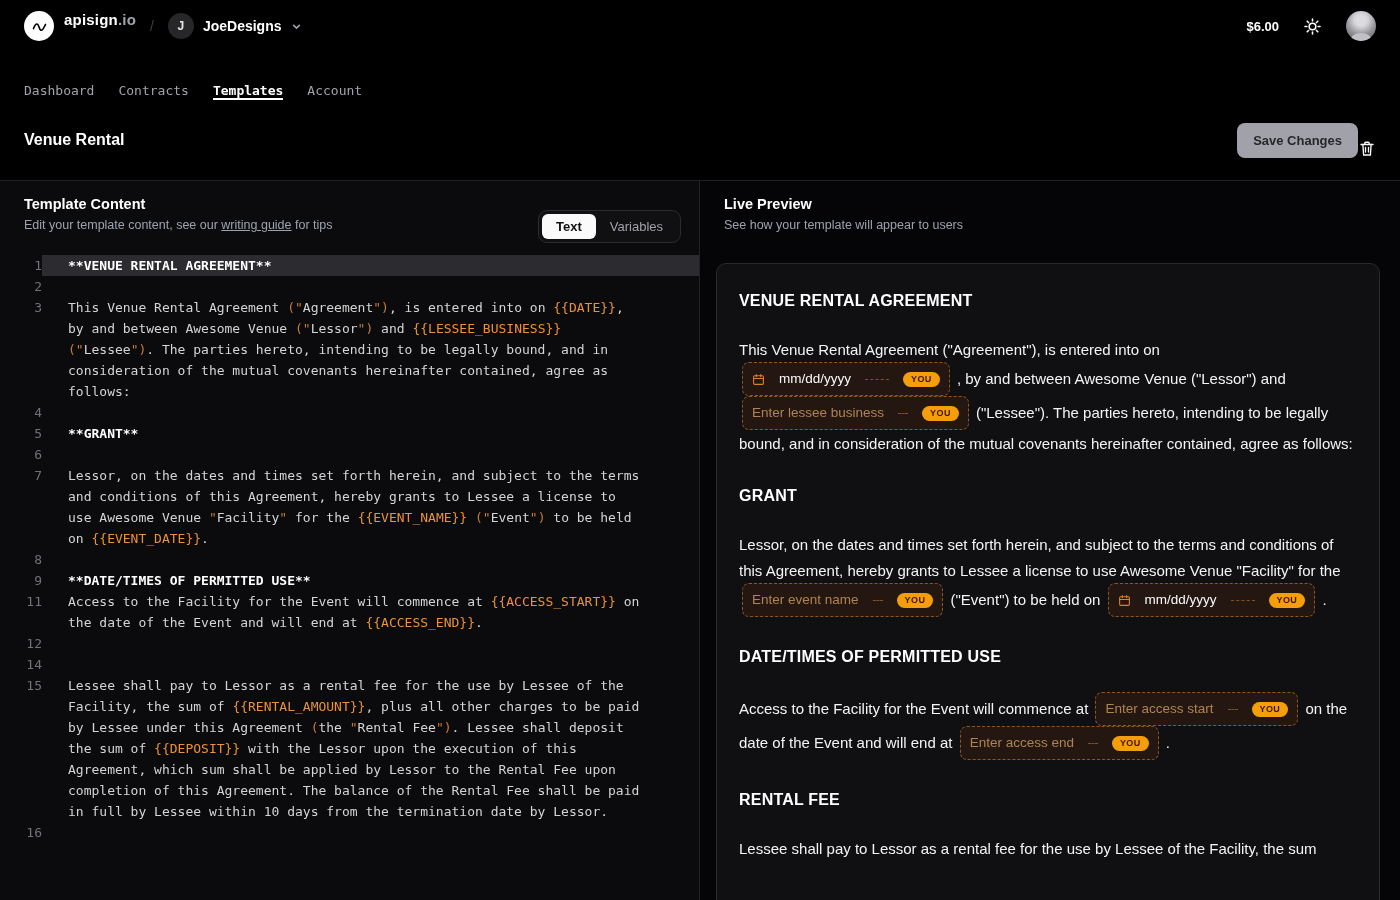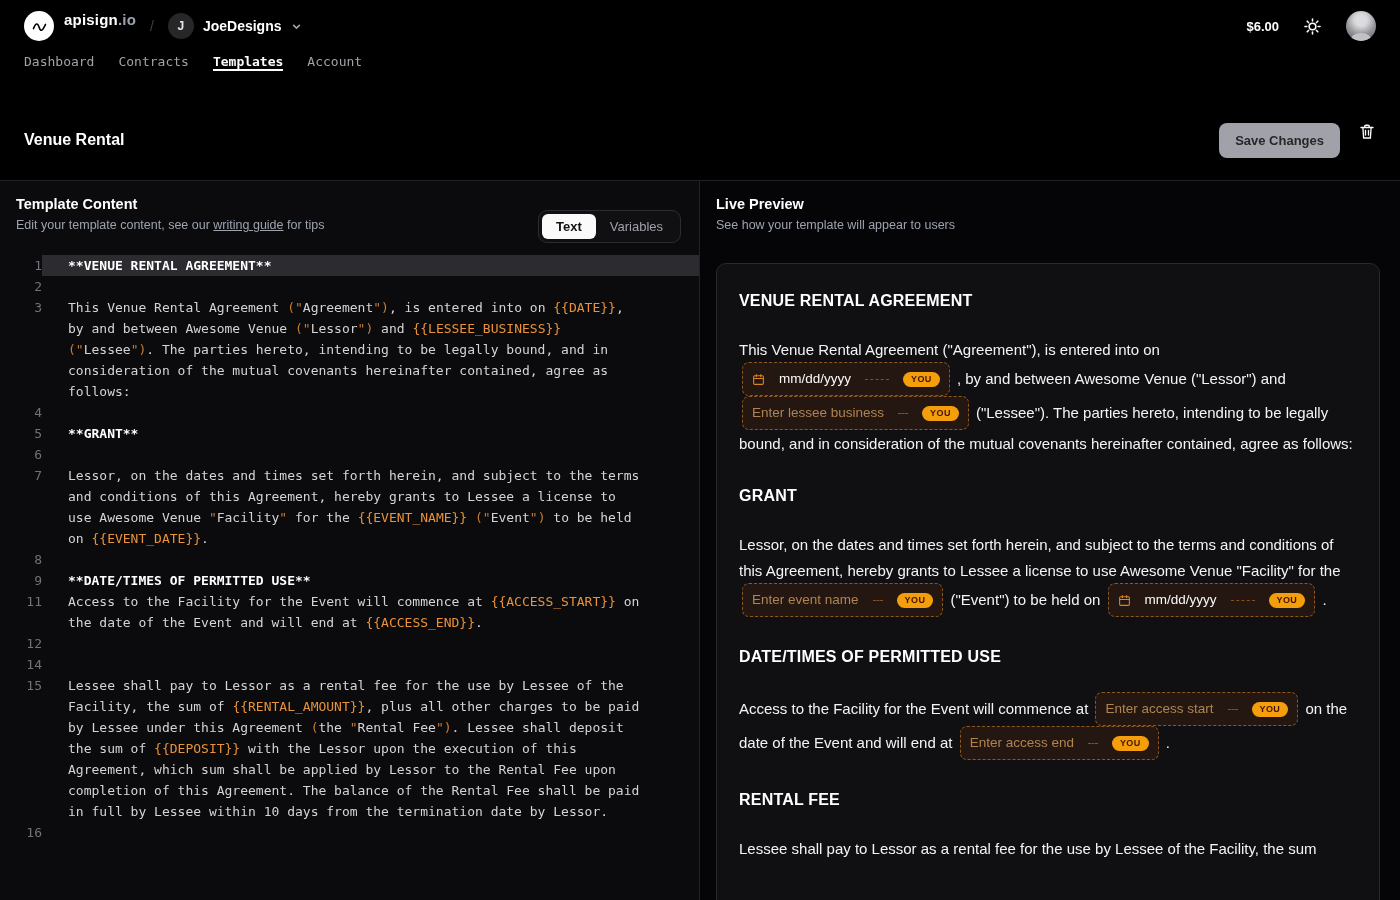--- a/index.html
+++ b/index.html
@@ -22,38 +22,38 @@
   .balance{font-size:13px;font-weight:700}
   .icon-btn{background:none;border:none;cursor:pointer;display:flex;align-items:center}
   .user-avatar{width:30px;height:30px;border-radius:50%;overflow:hidden;position:relative;
     background:radial-gradient(circle at 50% 30%, #d6d6da 0 26%, #97979c 55%, #55555a 100%);cursor:pointer}
   .user-avatar::after{content:"";position:absolute;left:50%;bottom:-8px;transform:translateX(-50%);
     width:22px;height:16px;border-radius:50% 50% 0 0;background:#c2c2c6}
   .user-avatar::before{content:"";position:absolute;left:50%;top:4px;transform:translateX(-50%);
     width:11px;height:11px;border-radius:50%;background:#dcdcdf;z-index:2}
 
   
-  .nav{height:48px;display:flex;align-items:flex-start;gap:24px;padding:0 24px;
+  .nav{height:48px;display:flex;align-items:flex-end;gap:24px;padding:0 24px;
     font-family:"DejaVu Sans Mono",monospace;font-size:13px}
   .nav-tab{display:flex;align-items:center;color:#a1a1aa;border-bottom:2px solid transparent;
     padding-top:2px;cursor:pointer}
   .nav-tab.active{color:#fff;border-color:#fff;font-weight:700}
 
   
   .page-header{height:80px;display:flex;align-items:center;padding:0 24px}
   .page-title{font-size:16px;font-weight:700}
-  .header-actions{margin-left:auto;display:flex;align-items:flex-start;gap:18px}
+  .header-actions{margin-left:auto;display:flex;align-items:flex-end;}
   .save-btn{background:#a1a1aa;color:#27272a;font-size:13px;font-weight:700;border:none;
     border-radius:8px;padding:10px 16px;cursor:pointer}
 
   
   .main{display:flex;height:720px;border-top:1px solid #222226}
   .pane-left{width:700px;background:#0b0b0d;border-right:1px solid #222226;display:flex;flex-direction:column}
   .pane-right{flex:1;background:#050507;display:flex;flex-direction:column}
-  .pane-header{padding:15px 16px 0;position:relative;flex:0 0 64px}
+  .pane-header{padding:15px 24px 0;position:relative;flex:0 0 64px}
   .pane-title{font-size:14.5px;font-weight:700}
   .pane-sub{font-size:12.5px;color:#9ca3af;margin-top:6px}
   .pane-sub .link{text-decoration:underline;cursor:pointer}
   .toggle{position:absolute;right:18px;top:29px;display:flex;background:#101012;
     border:1px solid #2c2c30;border-radius:9px;padding:3px}
   .toggle-opt{font-size:13px;color:#a1a1aa;padding:5px 14px;border-radius:6px;cursor:pointer}
   .toggle-opt.active{background:#fafafa;color:#111;font-weight:600}
 
   
   .editor{flex:1;padding-top:10px;font-family:"DejaVu Sans Mono",monospace;font-size:13px;

